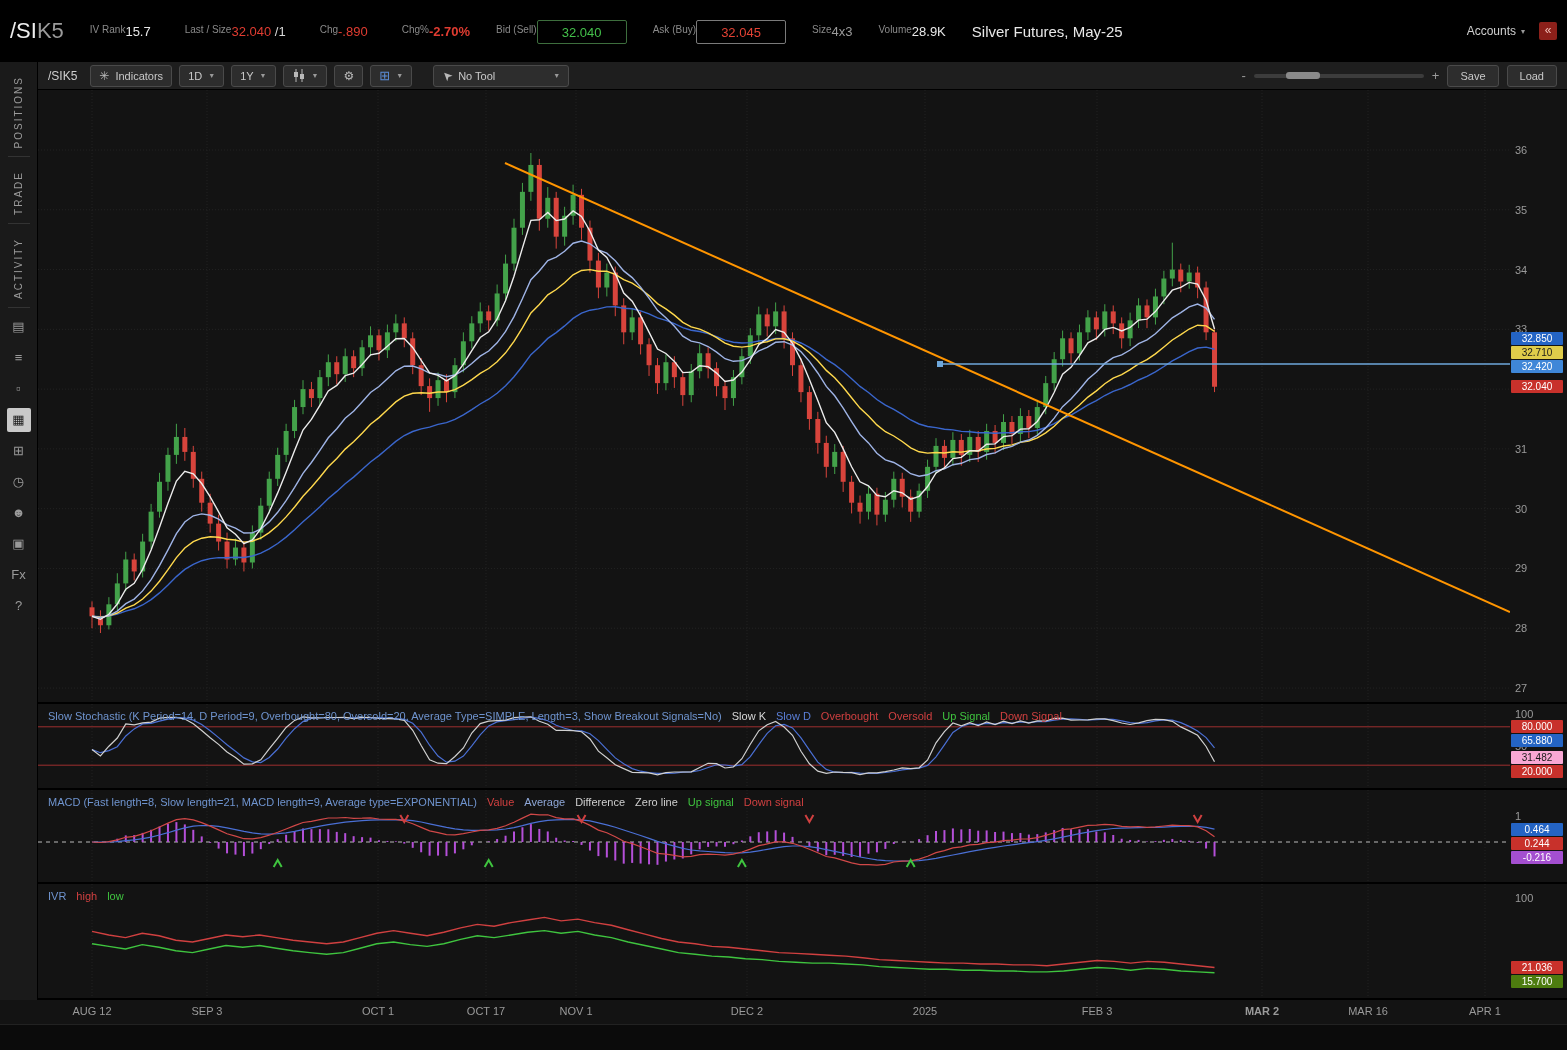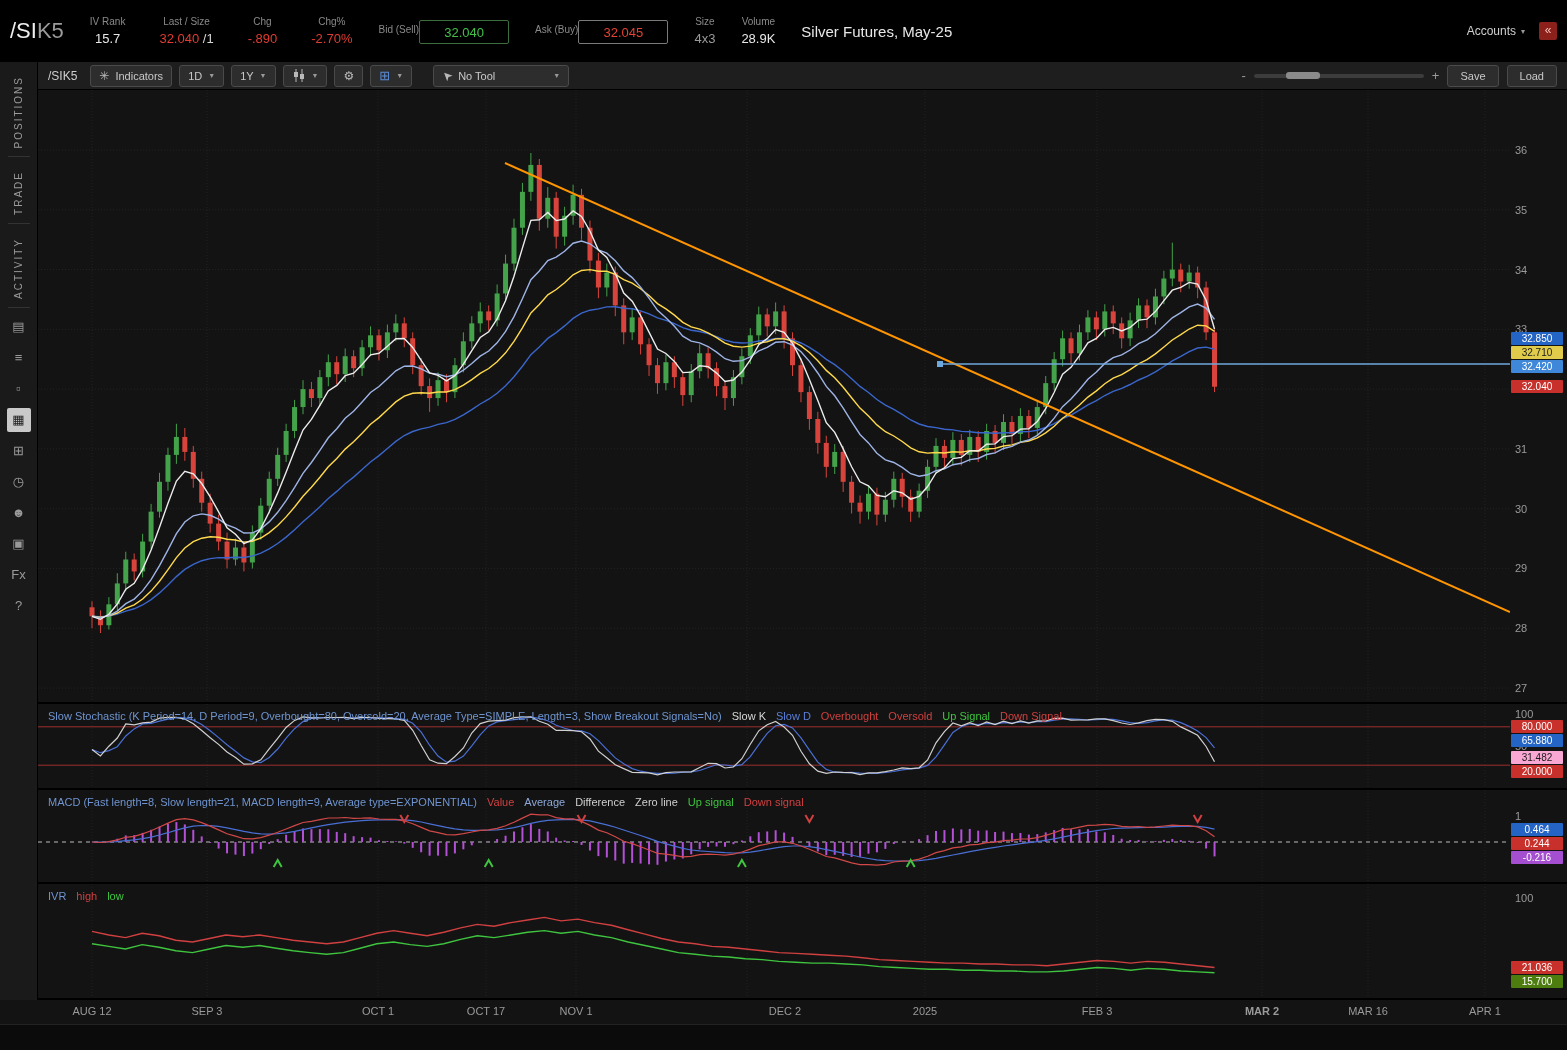--- a/index.html
+++ b/index.html
@@ -2,21 +2,21 @@
 <html><head>
 <meta charset="utf-8">
 <style>
   html,body{margin:0;padding:0;background:#000;font-family:"Liberation Sans",sans-serif;}
   #app{position:relative;width:1567px;height:1050px;background:#131313;overflow:hidden;}
   
   #hdr{position:absolute;left:0;top:0;width:1567px;height:62px;background:#000;display:flex;align-items:center;padding:0 10px;box-sizing:border-box;}
   .hsym{font-size:22px;color:#eee;margin-right:26px;white-space:nowrap;}
   .hsym .suffix{color:#9a9a9a;}
   #hfields{display:flex;gap:34px;align-items:flex-start;}
-  .hfield{display:flex;flex-direction:column;align-items:center;}
+  .hfield{display:flex;flex-direction:row;align-items:center;}
   .hlabel{font-size:10px;color:#8a8a8a;margin-bottom:4px;white-space:nowrap;}
   .hval{font-size:13px;color:#e8e8e8;white-space:nowrap;}
   .hval .sfx{color:#d8d8d8;}
   .qbox{display:flex;flex-direction:row;align-items:center;margin-left:26px;}
   .qboxinner{margin-top:2px;width:88px;height:22px;border:1px solid #666;border-radius:2px;display:flex;align-items:center;justify-content:center;font-size:13px;cursor:pointer;}
   .bidbox{border-color:#3d6e3d;color:#43c04a;}
   .askbox{border-color:#7a7a7a;color:#e34234;}
   #htitle{font-size:15px;color:#e8e8e8;margin-left:26px;white-space:nowrap;}
   #hright{margin-left:auto;display:flex;align-items:center;gap:14px;}
   #accounts{font-size:12px;color:#cfcfcf;display:flex;align-items:center;gap:5px;cursor:pointer;}
@@ -72,21 +72,21 @@
         <div class="hfield">
           <div class="hlabel">Last / Size</div>
           <div class="hval"><span style="color: rgb(224, 60, 49);">32.040</span><span class="sfx"> /1</span></div>
         </div>
         <div class="hfield">
           <div class="hlabel">Chg</div>
           <div class="hval"><span style="color: rgb(224, 60, 49);">-.890</span></div>
         </div>
         <div class="hfield">
           <div class="hlabel">Chg%</div>
-          <div class="hval"><span style="color: rgb(224, 60, 49);">-2.70%</span></div>
+          <div class="hval"><span style="color: rgb(224, 60, 49); font-weight: bold;">-2.70%</span></div>
         </div>
       </div>
     <div class="qbox">
       <div class="hlabel">Bid (Sell)</div>
       <div class="qboxinner bidbox">32.040</div>
     </div>
     <div class="qbox">
       <div class="hlabel">Ask (Buy)</div>
       <div class="qboxinner askbox">32.045</div>
     </div>
@@ -208,21 +208,21 @@
       <div class="badge" style="top: 870.988px; background: rgb(200, 49, 43); color: rgb(255, 255, 255);">21.036</div>
       <div class="badge" style="top: 884.988px; background: #4d7c0f; color: rgb(255, 255, 255);">15.700</div>
     </div>
   <div id="axisline"></div>
   <div id="timeaxis">
       <div class="tlabel" style="left: 92px;">AUG 12</div>
       <div class="tlabel" style="left: 207px;">SEP 3</div>
       <div class="tlabel" style="left: 378px;">OCT 1</div>
       <div class="tlabel" style="left: 486px;">OCT 17</div>
       <div class="tlabel" style="left: 576px;">NOV 1</div>
-      <div class="tlabel" style="left: 785px;">DEC 2</div>
+      <div class="tlabel" style="left: 747px;">DEC 2</div>
       <div class="tlabel" style="left: 925px;">2025</div>
       <div class="tlabel" style="left: 1097px;">FEB 3</div>
       <div class="tlabel" style="left: 1262px; font-weight: bold;">MAR 2</div>
       <div class="tlabel" style="left: 1368px;">MAR 16</div>
       <div class="tlabel" style="left: 1485px;">APR 1</div>
     </div>
   <div id="bottomstrip"></div>
 
 <svg width="1472" height="612" viewBox="0 0 1472 612" class="panesvg" style="left: 38px; top: 90px;">
       <line x1="54" y1="0" x2="54" y2="612" stroke="#232323" stroke-dasharray="1,2"></line>

